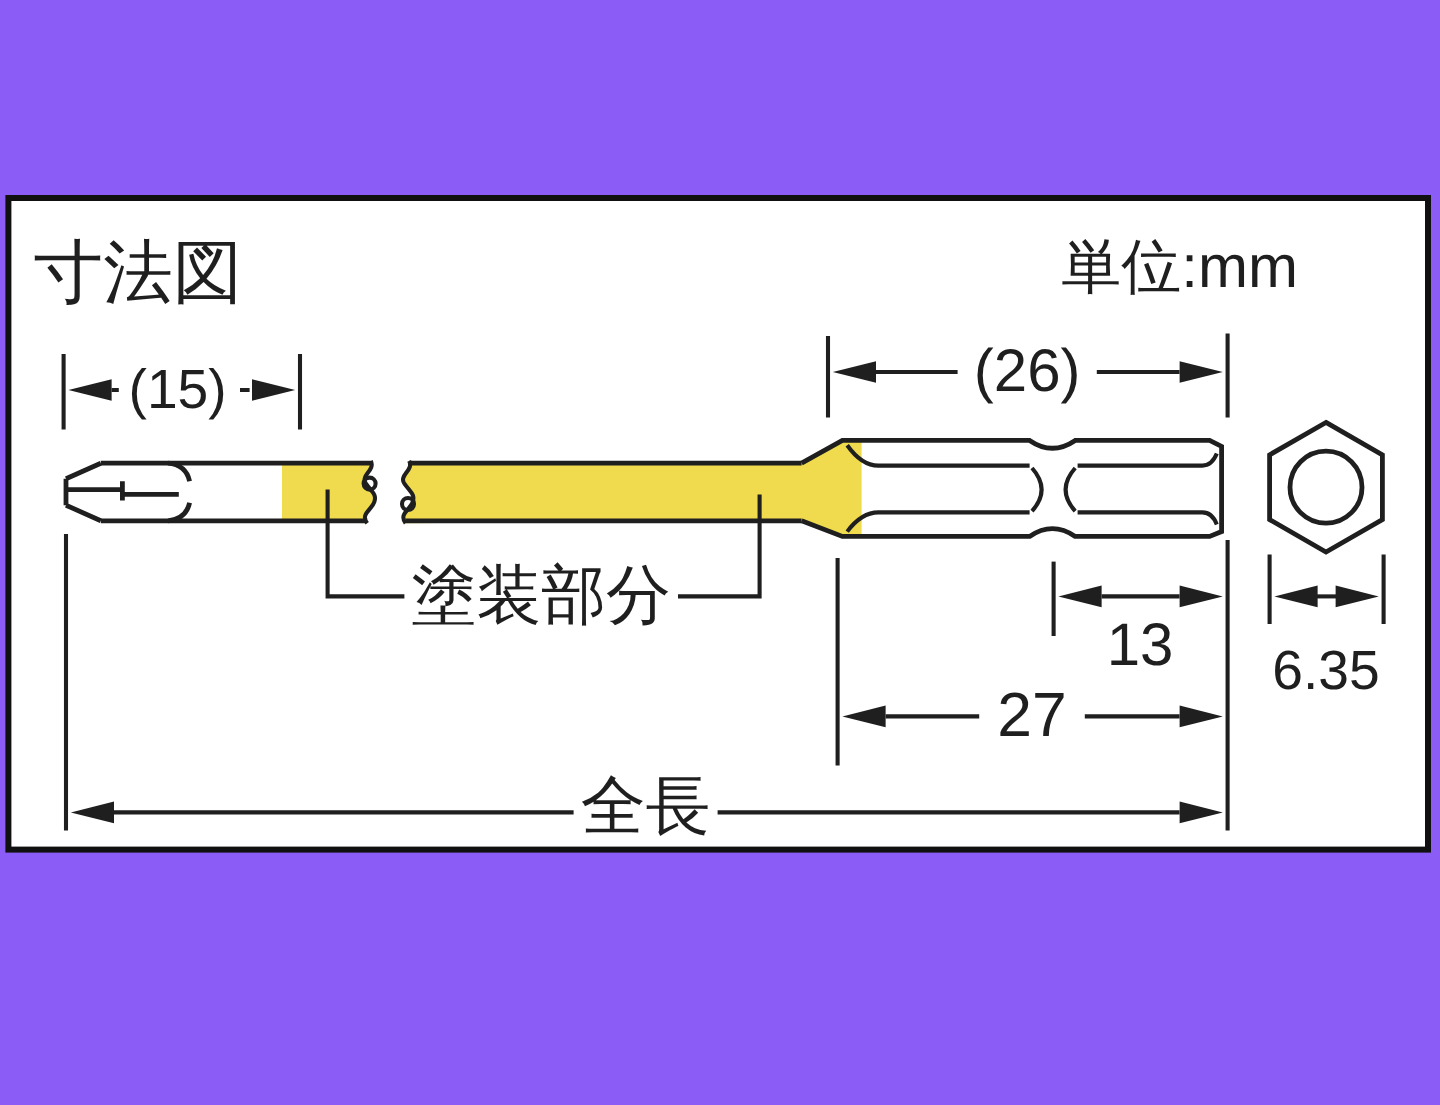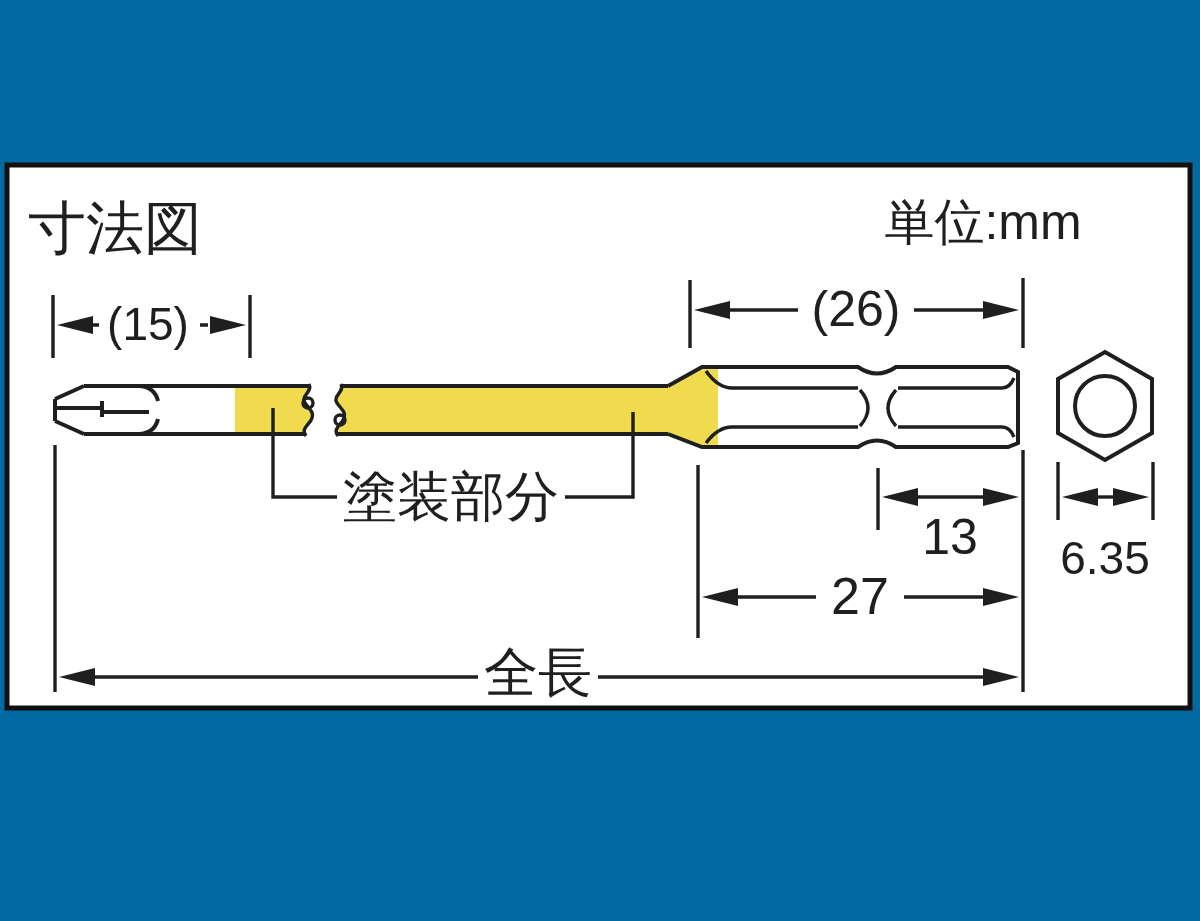--- a/index.html
+++ b/index.html
@@ -1,16 +1,16 @@
 <!DOCTYPE html>
 <html><head>
 <meta charset="utf-8">
 <style>
   html,body{margin:0;padding:0;background:#ffffff;}
-  .stage{position:relative;width:1200px;height:921px;background:#0369a1;overflow:hidden;
+  .stage{position:relative;width:1200px;height:921px;background:#8b5cf6;overflow:hidden;
          font-family:"Liberation Sans","DejaVu Sans",sans-serif;}
   svg{display:block;}
   .ln{stroke:#1f1f1f;fill:none;stroke-width:4;}
   .ln-thin{stroke:#1f1f1f;fill:none;stroke-width:3.4;}
   .arrow{fill:#1f1f1f;stroke:none;}
   .t{fill:#1f1f1f;text-anchor:middle;dominant-baseline:central;
      font-family:"Liberation Sans","DejaVu Sans",sans-serif;}
   .frame{fill:#ffffff;stroke:#101010;stroke-width:5;}
 </style>
 </head>

